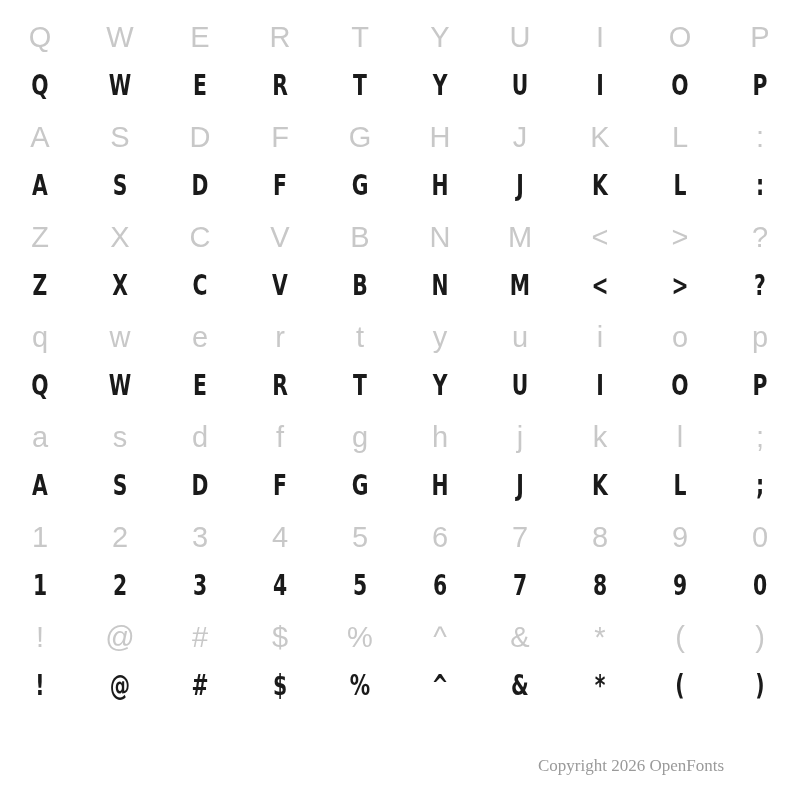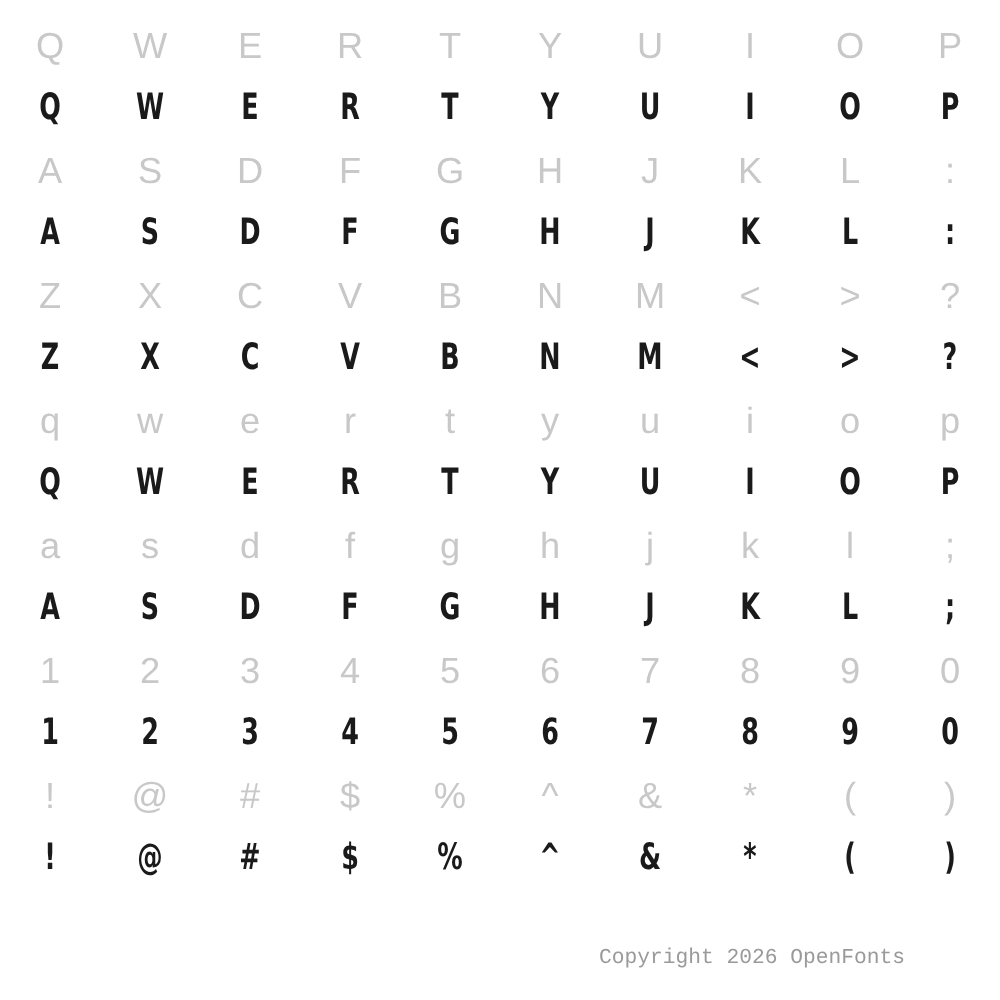--- a/index.html
+++ b/index.html
@@ -61,21 +61,21 @@
     font-stretch: condensed;
     letter-spacing: 0px;
     transform: scaleX(0.78);
   }
   .footer {
     position: absolute;
     right: 76px;
     bottom: 24px;
     color: #9a9a9a;
     font-size: 17px;
-    font-family: Liberation Mono, monospace;
+    font-family: Liberation Serif, serif;
     text-align: right;
     white-space: pre;
   }
 </style>
 </head>
 <body>
 
 <div id="specimen">
   <div class="grid">
       <div class="row row-ref">

